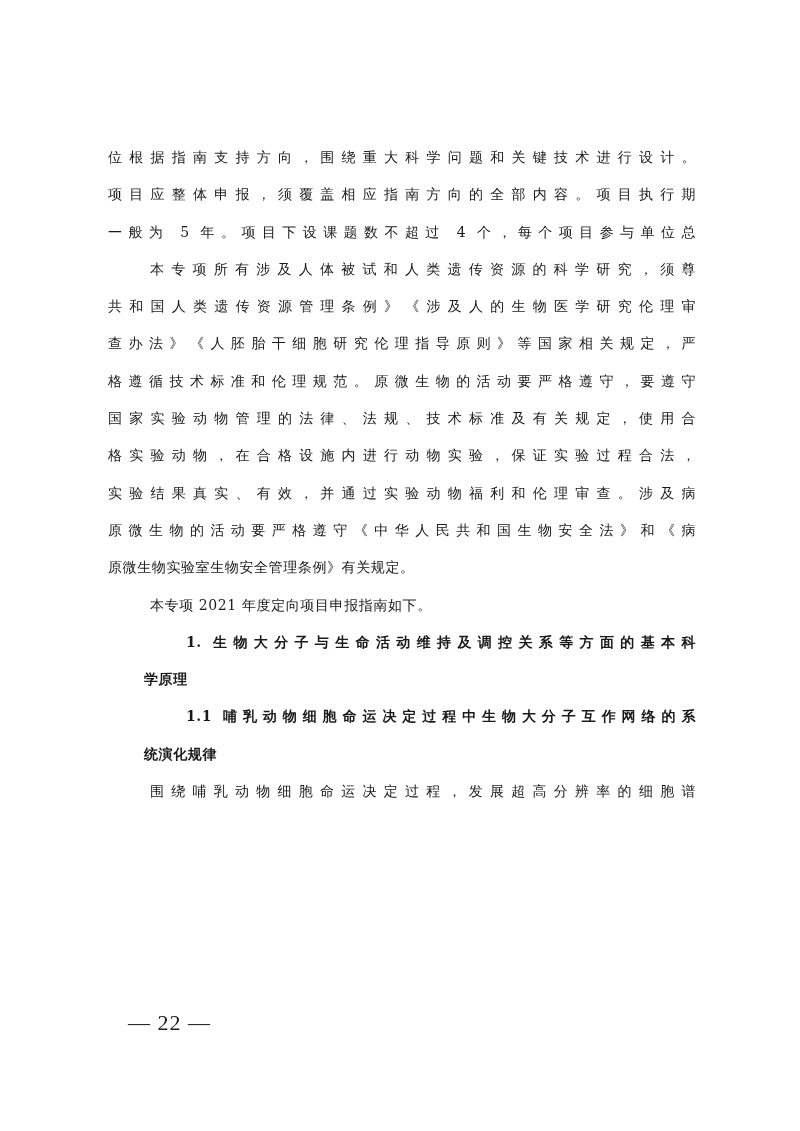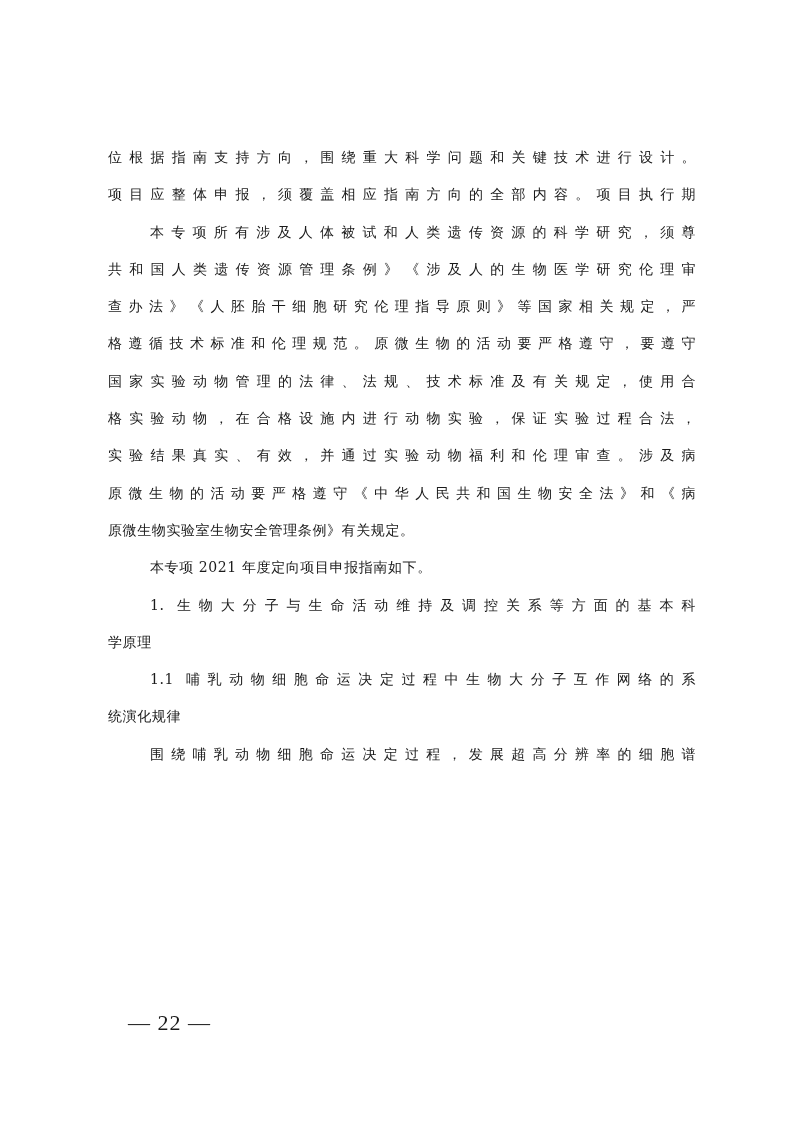--- a/index.html
+++ b/index.html
@@ -4,32 +4,33 @@
   <style>
     html, body { margin: 0; padding: 0; background: #ffffff; }
     body { width: 800px; height: 1131px; position: relative; overflow: hidden;
       font-family: "DejaVu Serif", "Liberation Serif", serif; color: #1a1a1a; }
     .page { position: absolute; left: 0; top: 0; width: 800px; height: 1131px; }
     .content { position: absolute; left: 108px; top: 139px; width: 588px; }
     .line { height: 37.3px; line-height: 37.3px; font-size: 14px; white-space: nowrap;
       letter-spacing: 0.6px; overflow: visible; text-align: justify; text-align-last: justify; }
     .line.last { text-align-last: left; }
     .indent { padding-left: 42px; }
-    .bold { font-weight: normal; }
+    .bold { font-weight: bold; margin-left: 36px; }
     .footer { position: absolute; left: 128px; top: 1010px; font-size: 22px;
       font-family: "Liberation Serif", serif; letter-spacing: 1px; }
   </style>
 </head>
 <body>
 
 <div class="page">
   <div class="content">
 
     <div class="line">位根据指南支持方向，围绕重大科学问题和关键技术进行设计。</div>
     <div class="line">项目应整体申报，须覆盖相应指南方向的全部内容。项目执行期</div>
+    <div class="line">一般为 5 年。项目下设课题数不超过 4 个，每个项目参与单位总</div>
 
     <div class="line indent">本专项所有涉及人体被试和人类遗传资源的科学研究，须尊</div>
     <div class="line">共和国人类遗传资源管理条例》《涉及人的生物医学研究伦理审</div>
     <div class="line">查办法》《人胚胎干细胞研究伦理指导原则》等国家相关规定，严</div>
     <div class="line">格遵循技术标准和伦理规范。原微生物的活动要严格遵守，要遵守</div>
     <div class="line">国家实验动物管理的法律、法规、技术标准及有关规定，使用合</div>
     <div class="line">格实验动物，在合格设施内进行动物实验，保证实验过程合法，</div>
     <div class="line">实验结果真实、有效，并通过实验动物福利和伦理审查。涉及病</div>
     <div class="line">原微生物的活动要严格遵守《中华人民共和国生物安全法》和《病</div>
     <div class="line last">原微生物实验室生物安全管理条例》有关规定。</div>

